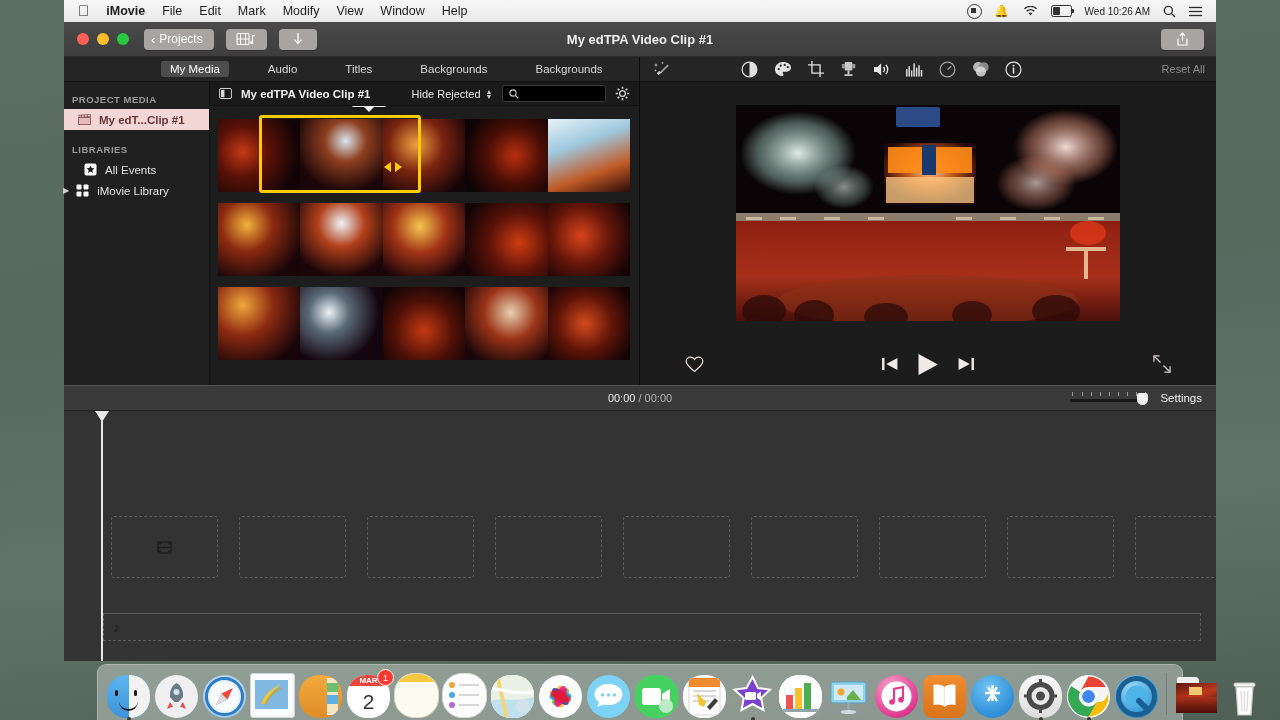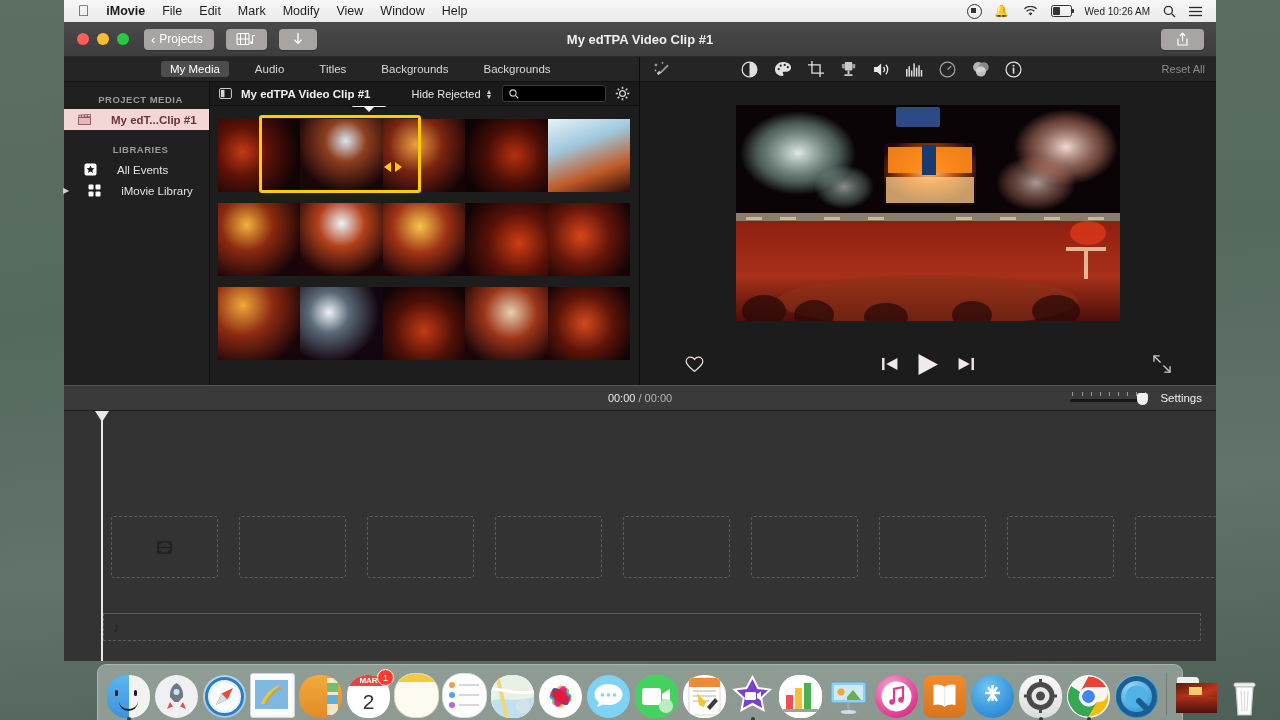--- a/index.html
+++ b/index.html
@@ -51,31 +51,31 @@
     font-weight:bold;color:#efefef;pointer-events:none;}
   .tb-share{position:absolute;right:12px;width:43px;}
 
   
   .content{display:flex;height:328px;}
   .left-pane{width:575px;background:#1d1d1d;display:flex;flex-direction:column;
     border-right:1px solid #0c0c0c;}
   .right-pane{flex:1;background:#4d7c0f;display:flex;flex-direction:column;}
 
   
-  .tabs{height:24px;display:flex;align-items:center;gap:17px;padding-left:97px;
+  .tabs{height:24px;display:flex;align-items:center;gap:30px;padding-left:97px;
     background:#252525;border-bottom:1px solid #121212;}
   .tab{font-size:11.5px;color:#d8d8d8;padding:2px 9px;border-radius:3px;white-space:nowrap;}
   .tab.active{background:#4d4d4d;color:#fff;}
 
   .lower{display:flex;flex:1;min-height:0;}
   
-  .sidebar{width:145px;background:#202020;border-right:1px solid #111;padding-top:9px;text-align:center;}
+  .sidebar{width:145px;background:#202020;border-right:1px solid #111;padding-top:9px;}
   .sec-title{font-size:9.5px;font-weight:bold;color:#9b9b9b;letter-spacing:.5px;
     padding:3px 0 4px 8px;}
-  .side-row{height:21px;display:flex;align-items:center;gap:20px;padding-left:14px;font-size:11.5px;color:#e2e2e2;}
+  .side-row{height:21px;display:flex;align-items:center;gap:8px;padding-left:14px;font-size:11.5px;color:#e2e2e2;}
   .side-row.sel{background:#f3d6d6;color:#6d3434;font-weight:bold;}
   .side-row.sub{padding-left:20px;}
   .si{width:13px;height:13px;display:flex;align-items:center;justify-content:center;flex:0 0 auto;}
   .disc{font-size:8px;color:#cfcfcf;margin-left:-8px;margin-right:-1px;}
 
   
   .browser{flex:1;display:flex;flex-direction:column;min-width:0;}
   .br-head{height:23px;background:#1a1a1a;display:flex;align-items:center;gap:9px;
     padding:0 9px;border-bottom:1px solid #101010;}
   .br-title{font-size:11.5px;font-weight:bold;color:#f0f0f0;white-space:nowrap;}

